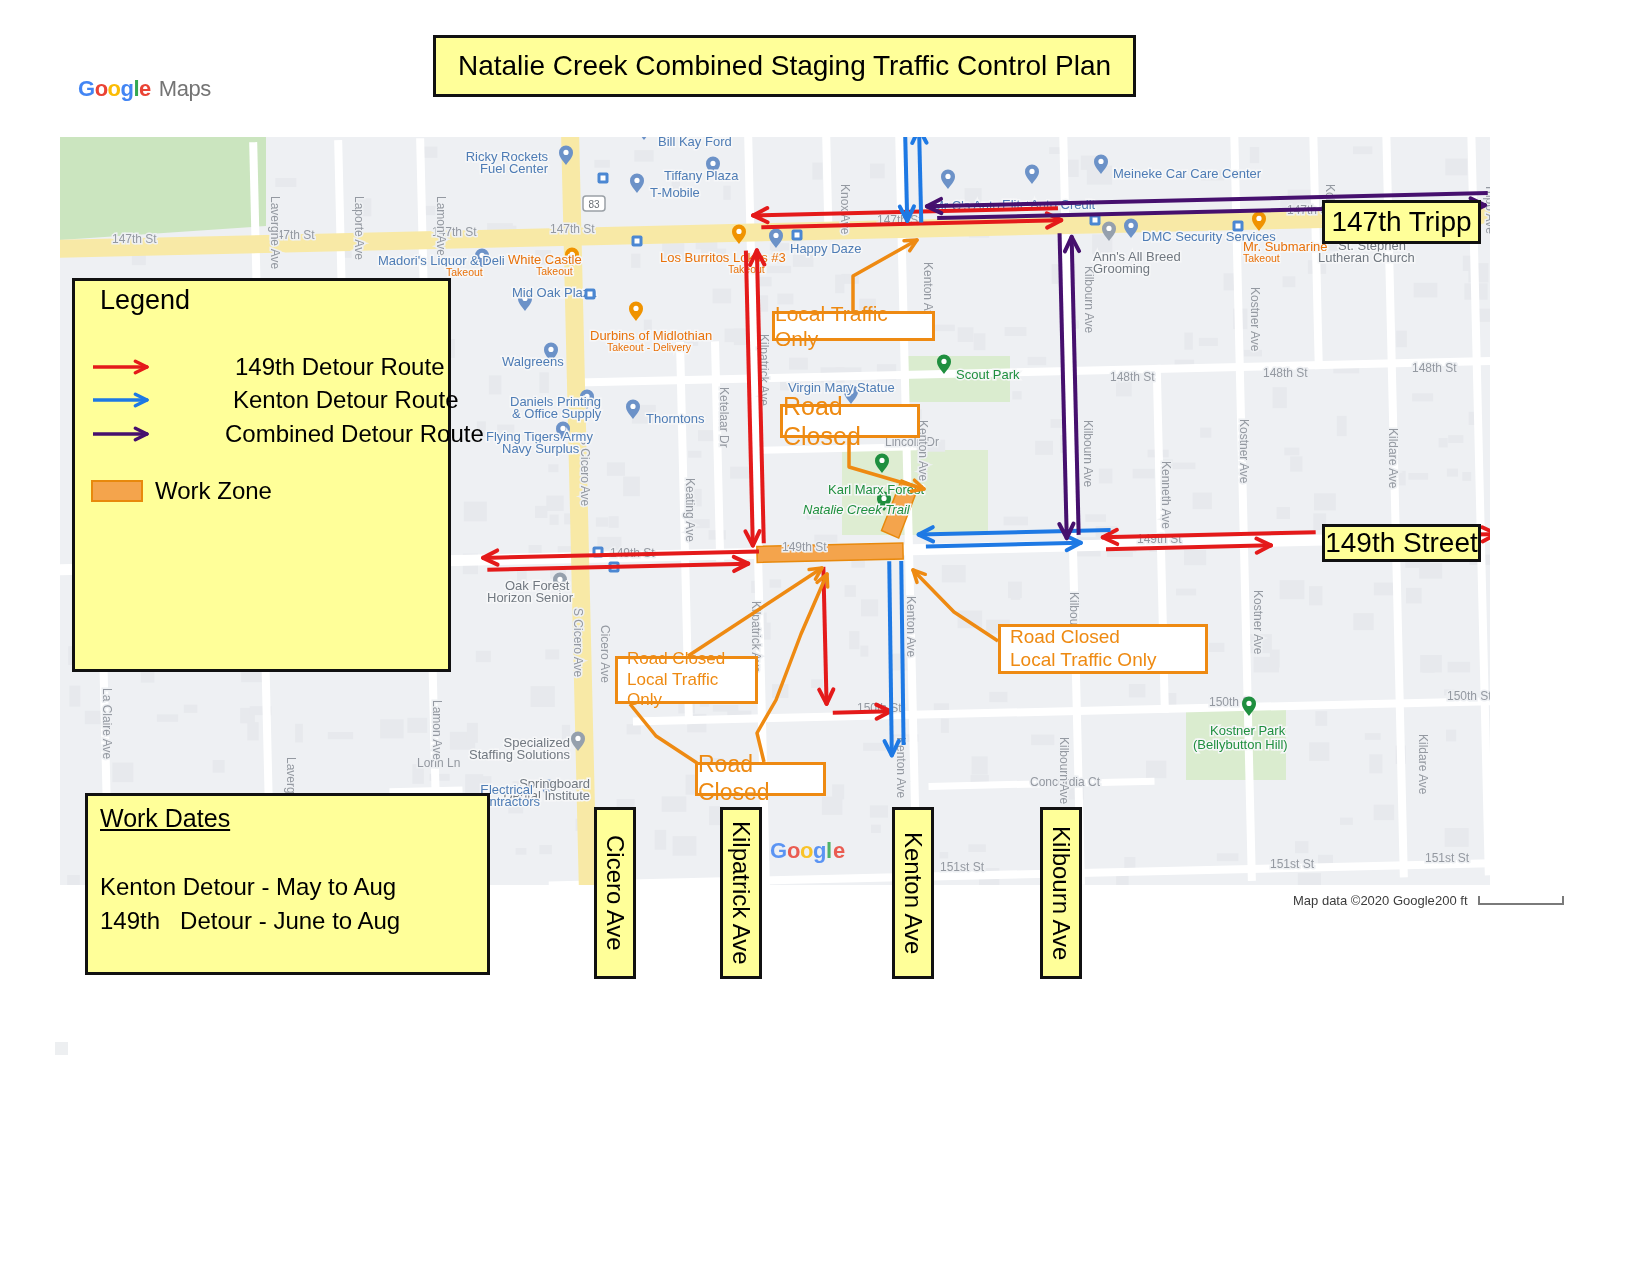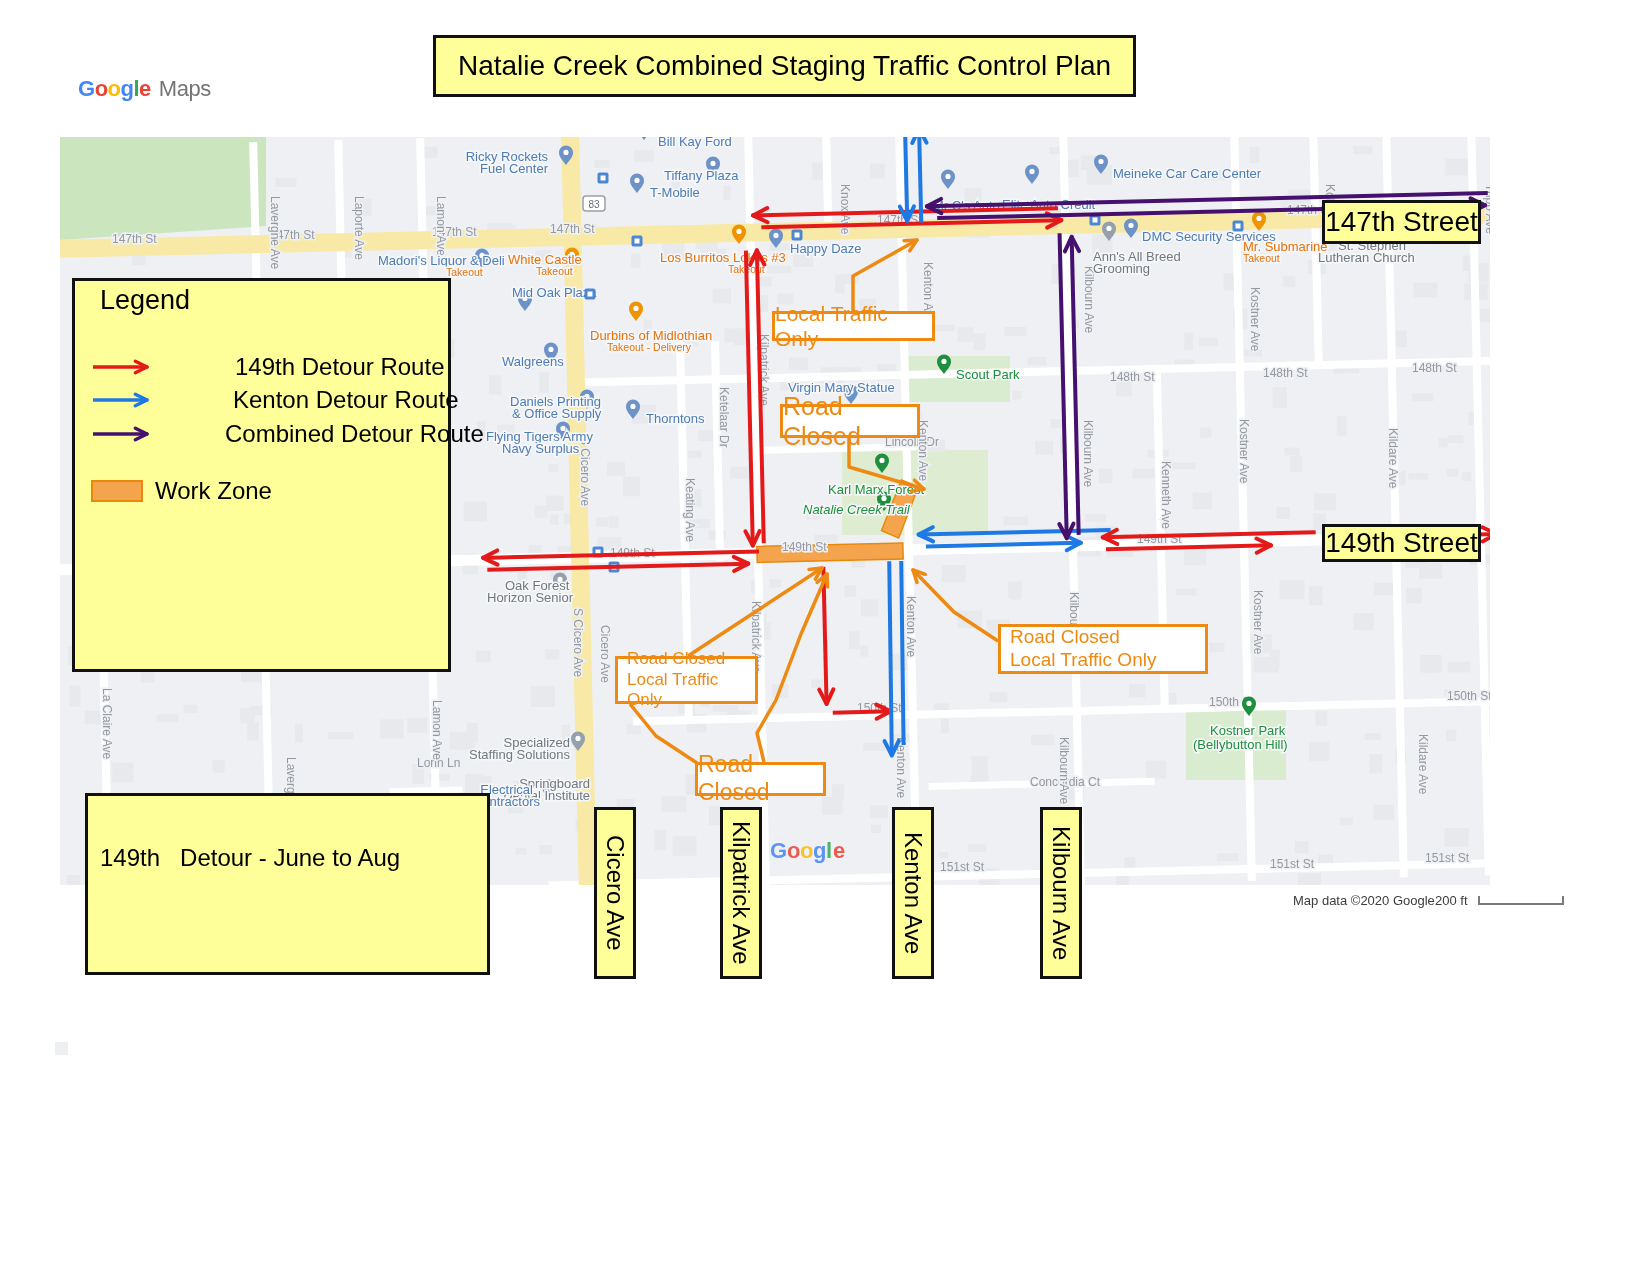--- a/index.html
+++ b/index.html
@@ -785,25 +785,27 @@
           <span style="margin-left: 66px;">Combined Detour Route</span>
         </div>
         <div class="leg-row" style="left: 16px; top: 196px;">
           <div class="wz-swatch"></div>
           <span style="margin-left:12px">Work Zone</span>
         </div>
       </div>
   </div>
 
   <div class="workdates">
+    <h2>Work Dates</h2>
+    <div class="wd-line">Kenton Detour - May to Aug</div>
     <div class="wd-line">149th   Detour - June to Aug</div>
   </div>
 
   <div id="street-boxes">
-      <div class="ybox street-box" style="left: 1322px; top: 200px; width: 159px; height: 44px;">147th Street</div>
+      <div class="ybox street-box" style="left: 1322px; top: 200px; width: 159px; height: 44px;">147th Tripp</div>
       <div class="ybox street-box" style="left: 1322px; top: 524px; width: 159px; height: 38px;">149th Street</div>
       <div class="ybox street-box vert" style="left: 594px; top: 807px; width: 42px; height: 172px;">Cicero Ave</div>
       <div class="ybox street-box vert" style="left: 720px; top: 807px; width: 42px; height: 172px;">Kilpatrick Ave</div>
       <div class="ybox street-box vert" style="left: 892px; top: 807px; width: 42px; height: 172px;">Kenton Ave</div>
       <div class="ybox street-box vert" style="left: 1040px; top: 807px; width: 42px; height: 172px;">Kilbourn Ave</div>
     </div>
   <div id="closure-boxes">
       <div class="closure center" style="left: 772px; top: 311px; width: 163px; height: 30px; font-size: 21px;">
         <div>Local Traffic Only</div>
       </div>

